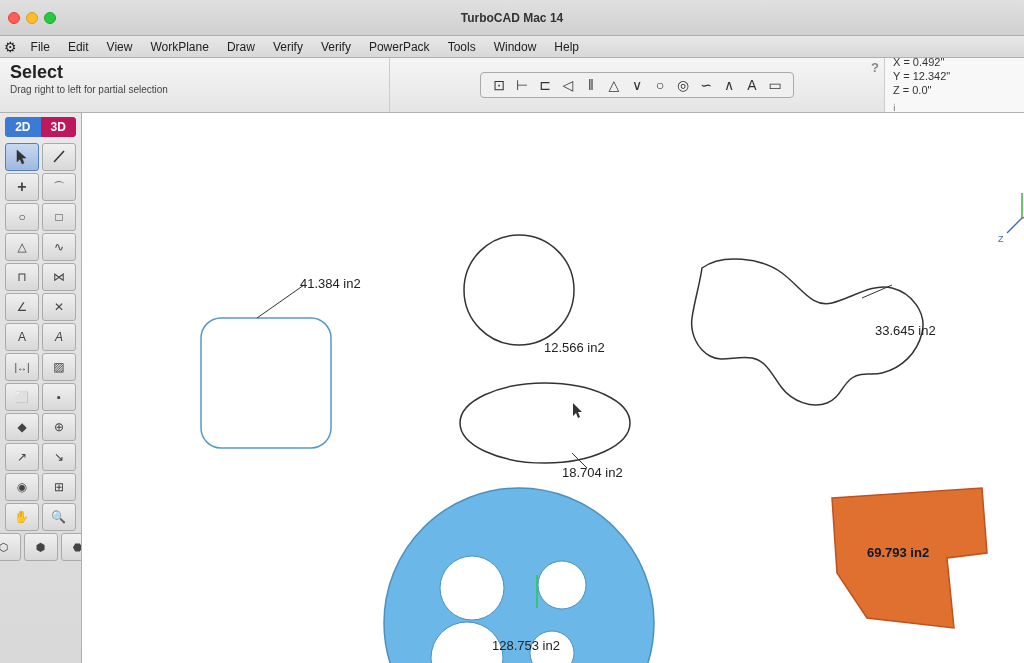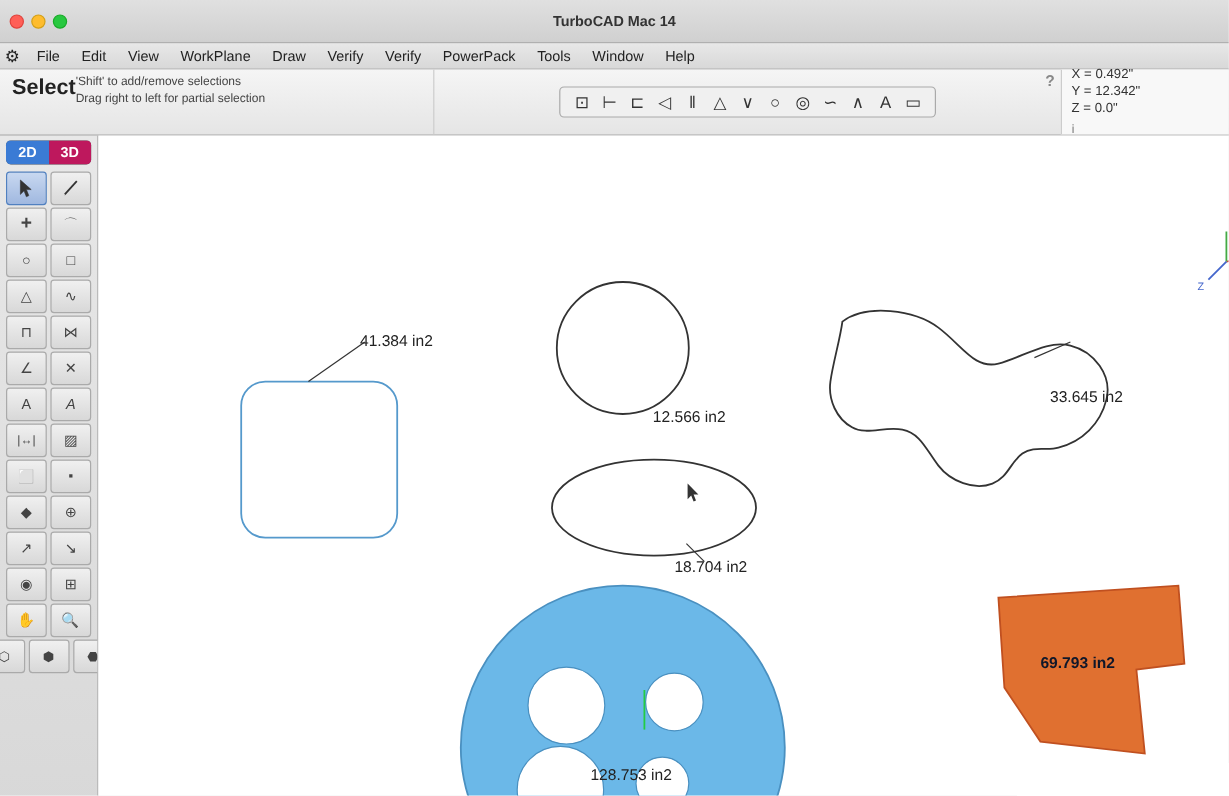--- a/index.html
+++ b/index.html
@@ -62,23 +62,23 @@
     
     #toolbar {
       height: 55px;
       background: linear-gradient(to bottom, #f5f5f5, #e5e5e5);
       border-bottom: 1px solid #b0b0b0;
       display: flex;
       align-items: stretch;
       position: relative;
     }
     #tool-select-area {
-      width: 362px;
-      display: flex;
-      flex-direction: row;
+      width: 390px;
+      display: flex;
+      flex-direction: column;
       padding: 4px 10px;
       border-right: 1px solid #ccc;
     }
     #tool-title {
       font-size: 18px;
       font-weight: 700;
       color: #222;
     }
     #tool-hint {
       font-size: 10px;
@@ -221,21 +221,20 @@
     <div class="menu-item">PowerPack</div>
     <div class="menu-item">Tools</div>
     <div class="menu-item">Window</div>
     <div class="menu-item">Help</div>
   </div>
 
 <div id="toolbar">
   <div id="tool-select-area">
     <div id="tool-title">Select</div>
     <div id="tool-hint">
-      <div>'Shift' to add/remove selections</div>
       <div>Drag right to left for partial selection</div>
     </div>
   </div>
 
   <div id="drawing-toolbar">
     <div id="drawing-toolbar-inner">
 
       <span class="dtool">⊡</span>
       <span class="dtool">⊢</span>
       <span class="dtool">⊏</span>

